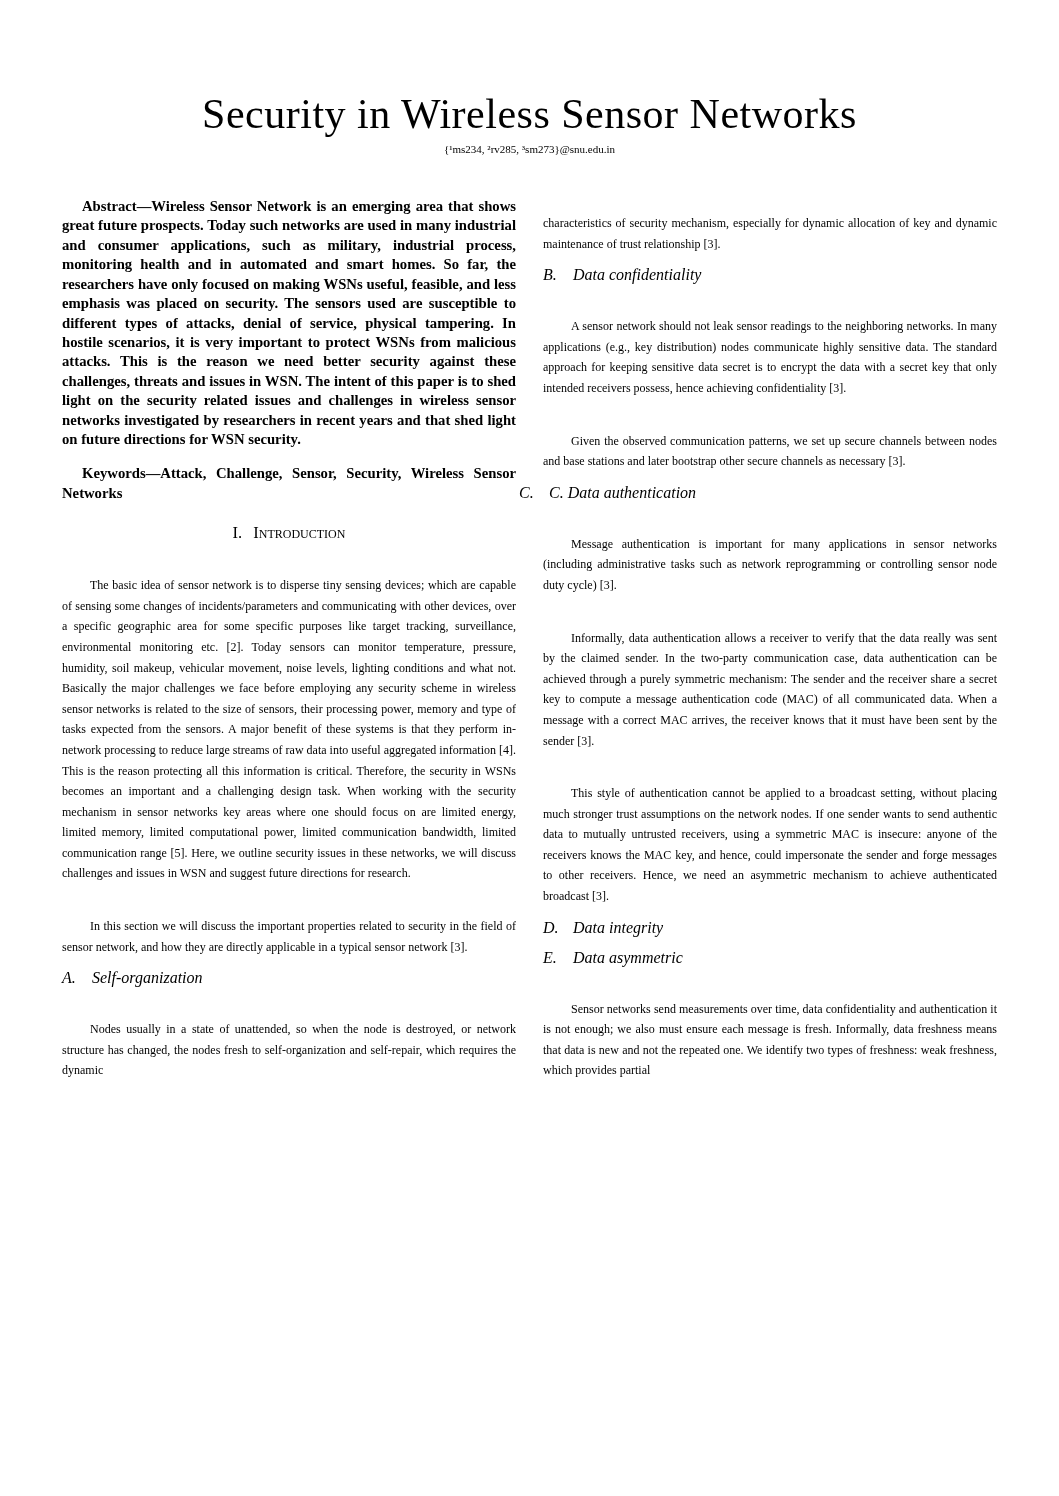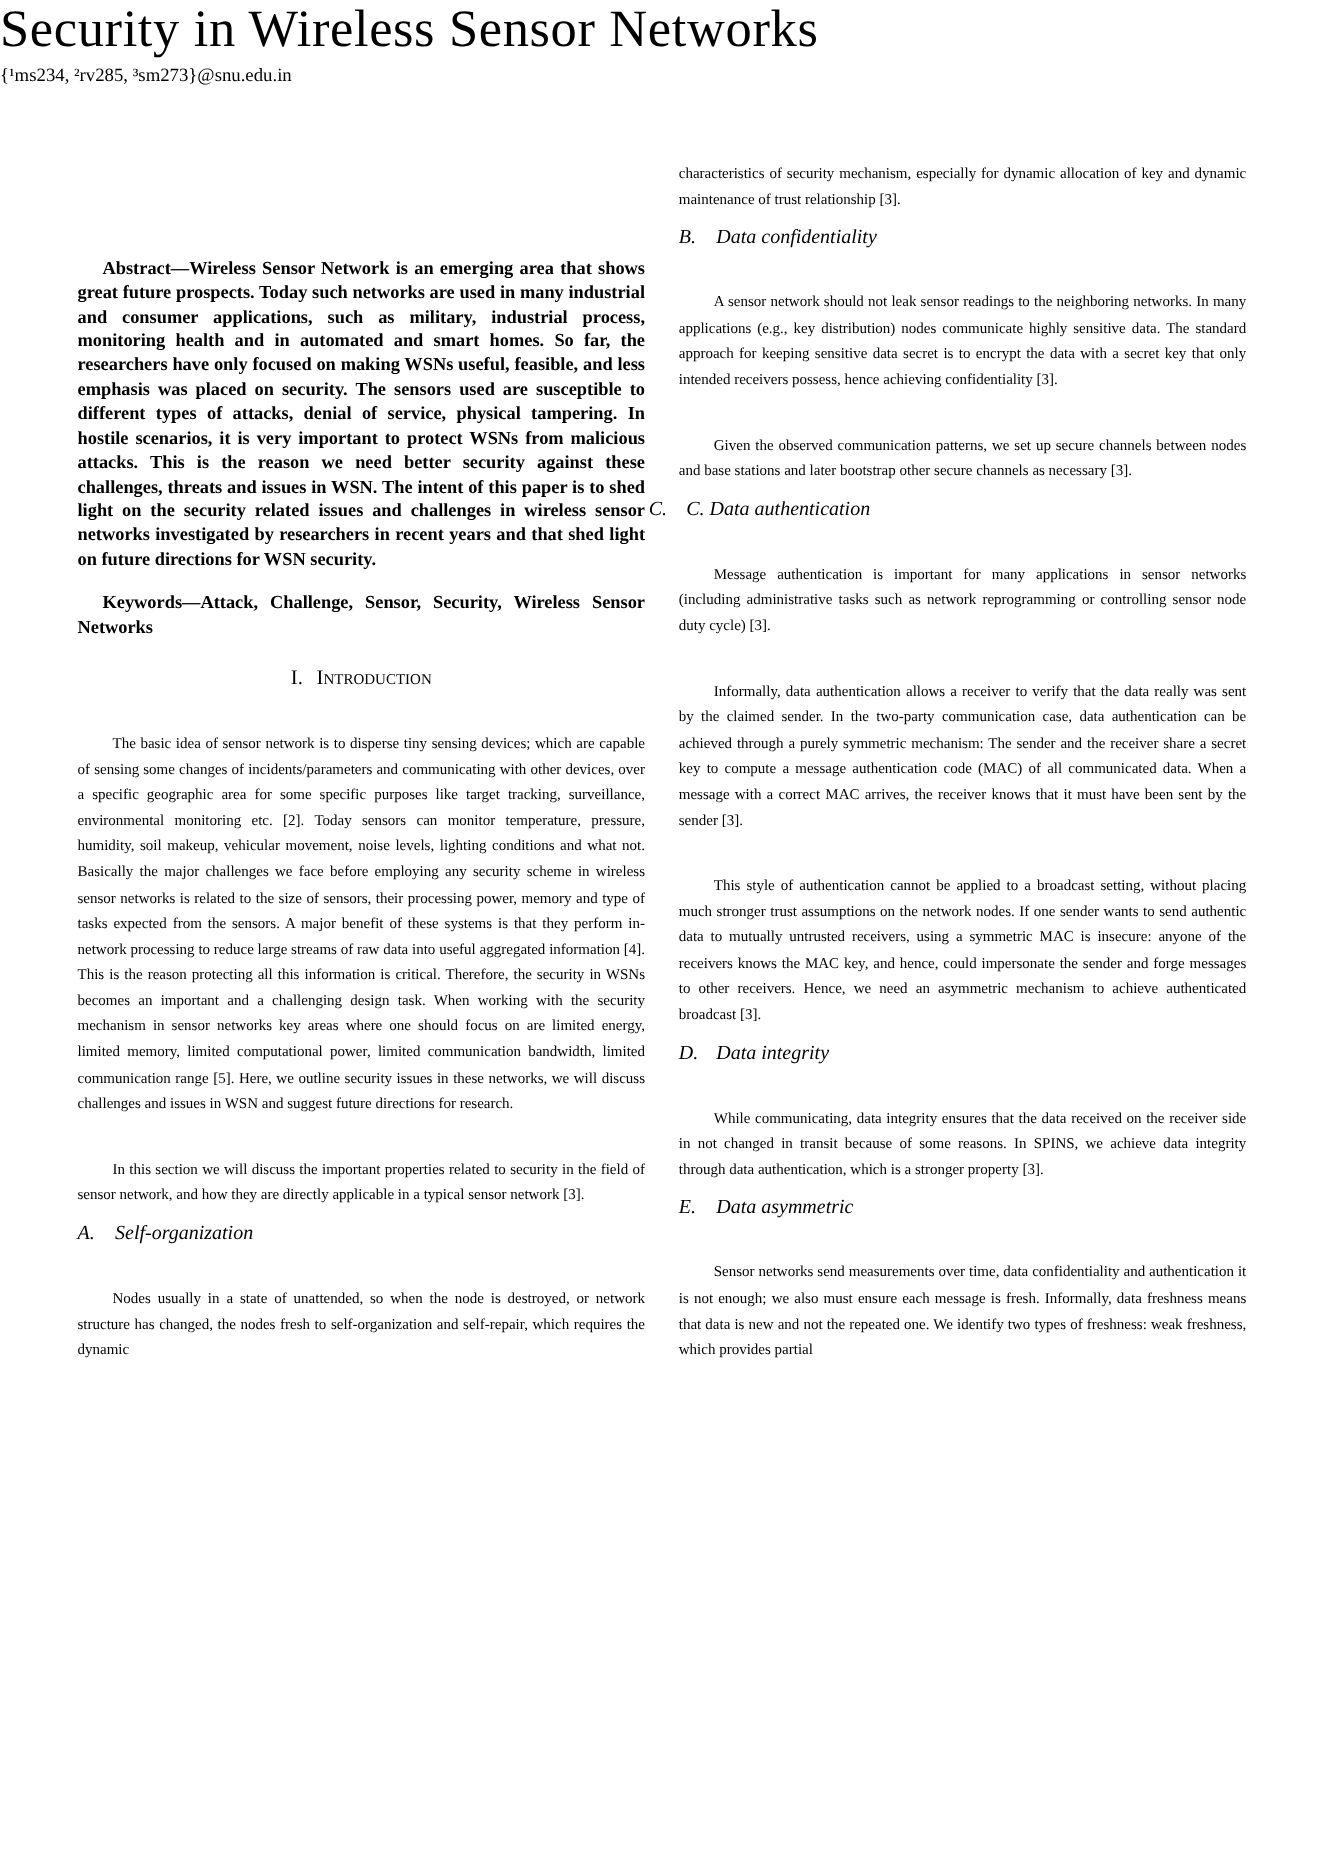--- a/index.html
+++ b/index.html
@@ -6,28 +6,28 @@
   html, body { background: #ffffff; }
   .page {
     position: relative;
     width: 1059px;
     height: 1496px;
     background: #ffffff;
     color: #000000;
     font-family: "Liberation Serif", serif;
     overflow: hidden;
   }
-  .header { }
+  .header { padding-top: 90px; text-align: center; }
   .title {
     font-size: 42px;
     font-weight: 400;
     letter-spacing: 0.5px;
   }
   .authors { margin-top: 44px; font-size: 17.5px; }
-  .emails  { margin-top: 5px;  font-size: 15px; }
+  .emails  { margin-top: 5px;  font-size: 11px; }
 
   .columns {
     display: flex;
     gap: 27px;
     padding: 0 62px;
     margin-top: 26px;
     align-items: flex-end;
   }
   .col { width: 454px; flex: none; }
 
@@ -124,21 +124,20 @@
 
       <p class="body-para">Message authentication is important for many applications in sensor networks (including administrative tasks such as network reprogramming or controlling sensor node duty cycle) [3].</p>
       <p class="body-para">Informally, data authentication allows a receiver to verify that the data really was sent by the claimed sender. In the two-party communication case, data authentication can be achieved through a purely symmetric mechanism: The sender and the receiver share a secret key to compute a message authentication code (MAC) of all communicated data. When a message with a correct MAC arrives, the receiver knows that it must have been sent by the sender [3].</p>
       <p class="body-para">This style of authentication cannot be applied to a broadcast setting, without placing much stronger trust assumptions on the network nodes. If one sender wants to send authentic data to mutually untrusted receivers, using a symmetric MAC is insecure: anyone of the receivers knows the MAC key, and hence, could impersonate the sender and forge messages to other receivers. Hence, we need an asymmetric mechanism to achieve authenticated broadcast [3].</p>
 
       <h3 class="sub-heading">
           <span class="hmarker">D.</span>
           <span>Data integrity</span>
         </h3>
 
-      <p class="body-para">While communicating, data integrity ensures that the data received on the receiver side in not changed in transit because of some reasons. In SPINS, we achieve data integrity through data authentication, which is a stronger property [3].</p>
 
       <h3 class="sub-heading">
           <span class="hmarker">E.</span>
           <span>Data asymmetric</span>
         </h3>
 
       <p class="body-para">Sensor networks send measurements over time, data confidentiality and authentication it is not enough; we also must ensure each message is fresh. Informally, data freshness means that data is new and not the repeated one. We identify two types of freshness: weak freshness, which provides partial</p>
 
     </div>
 

